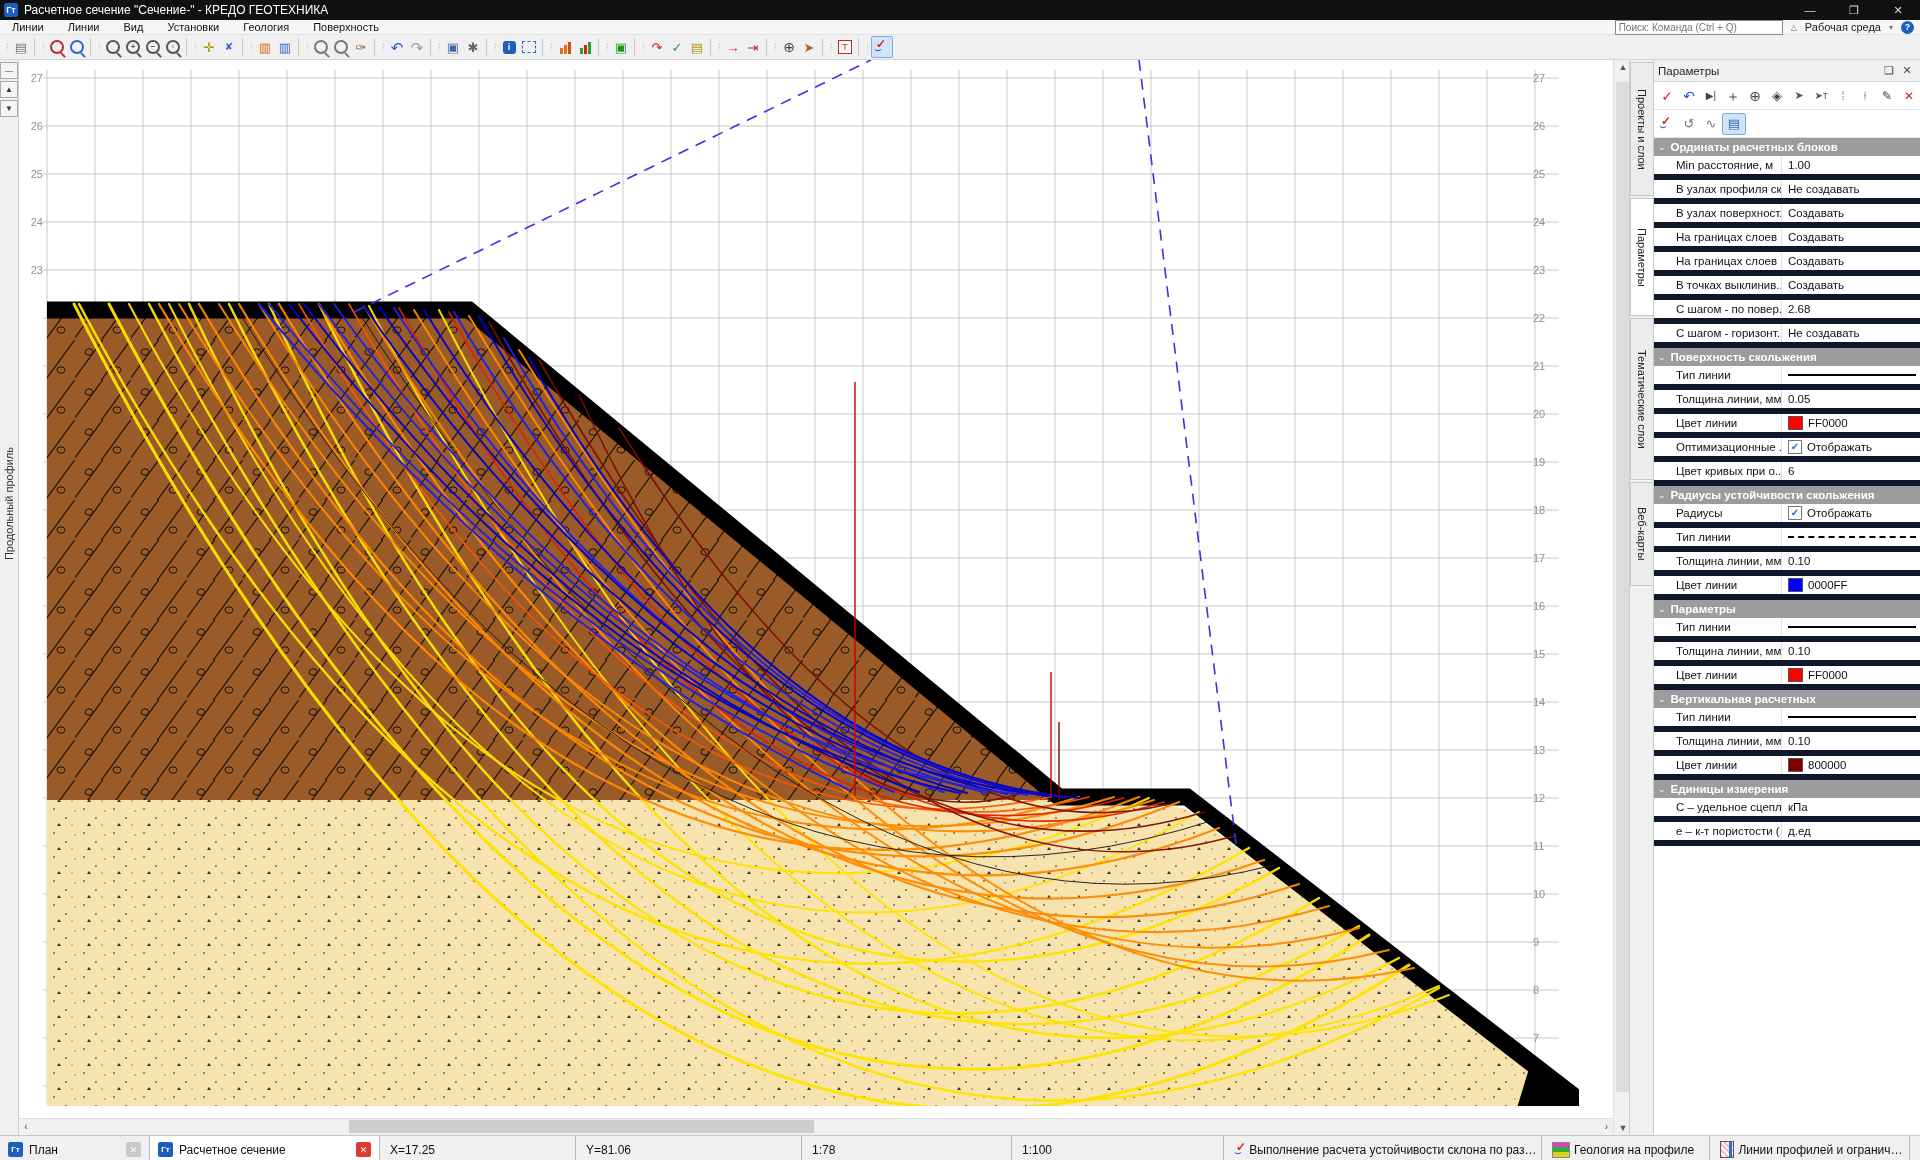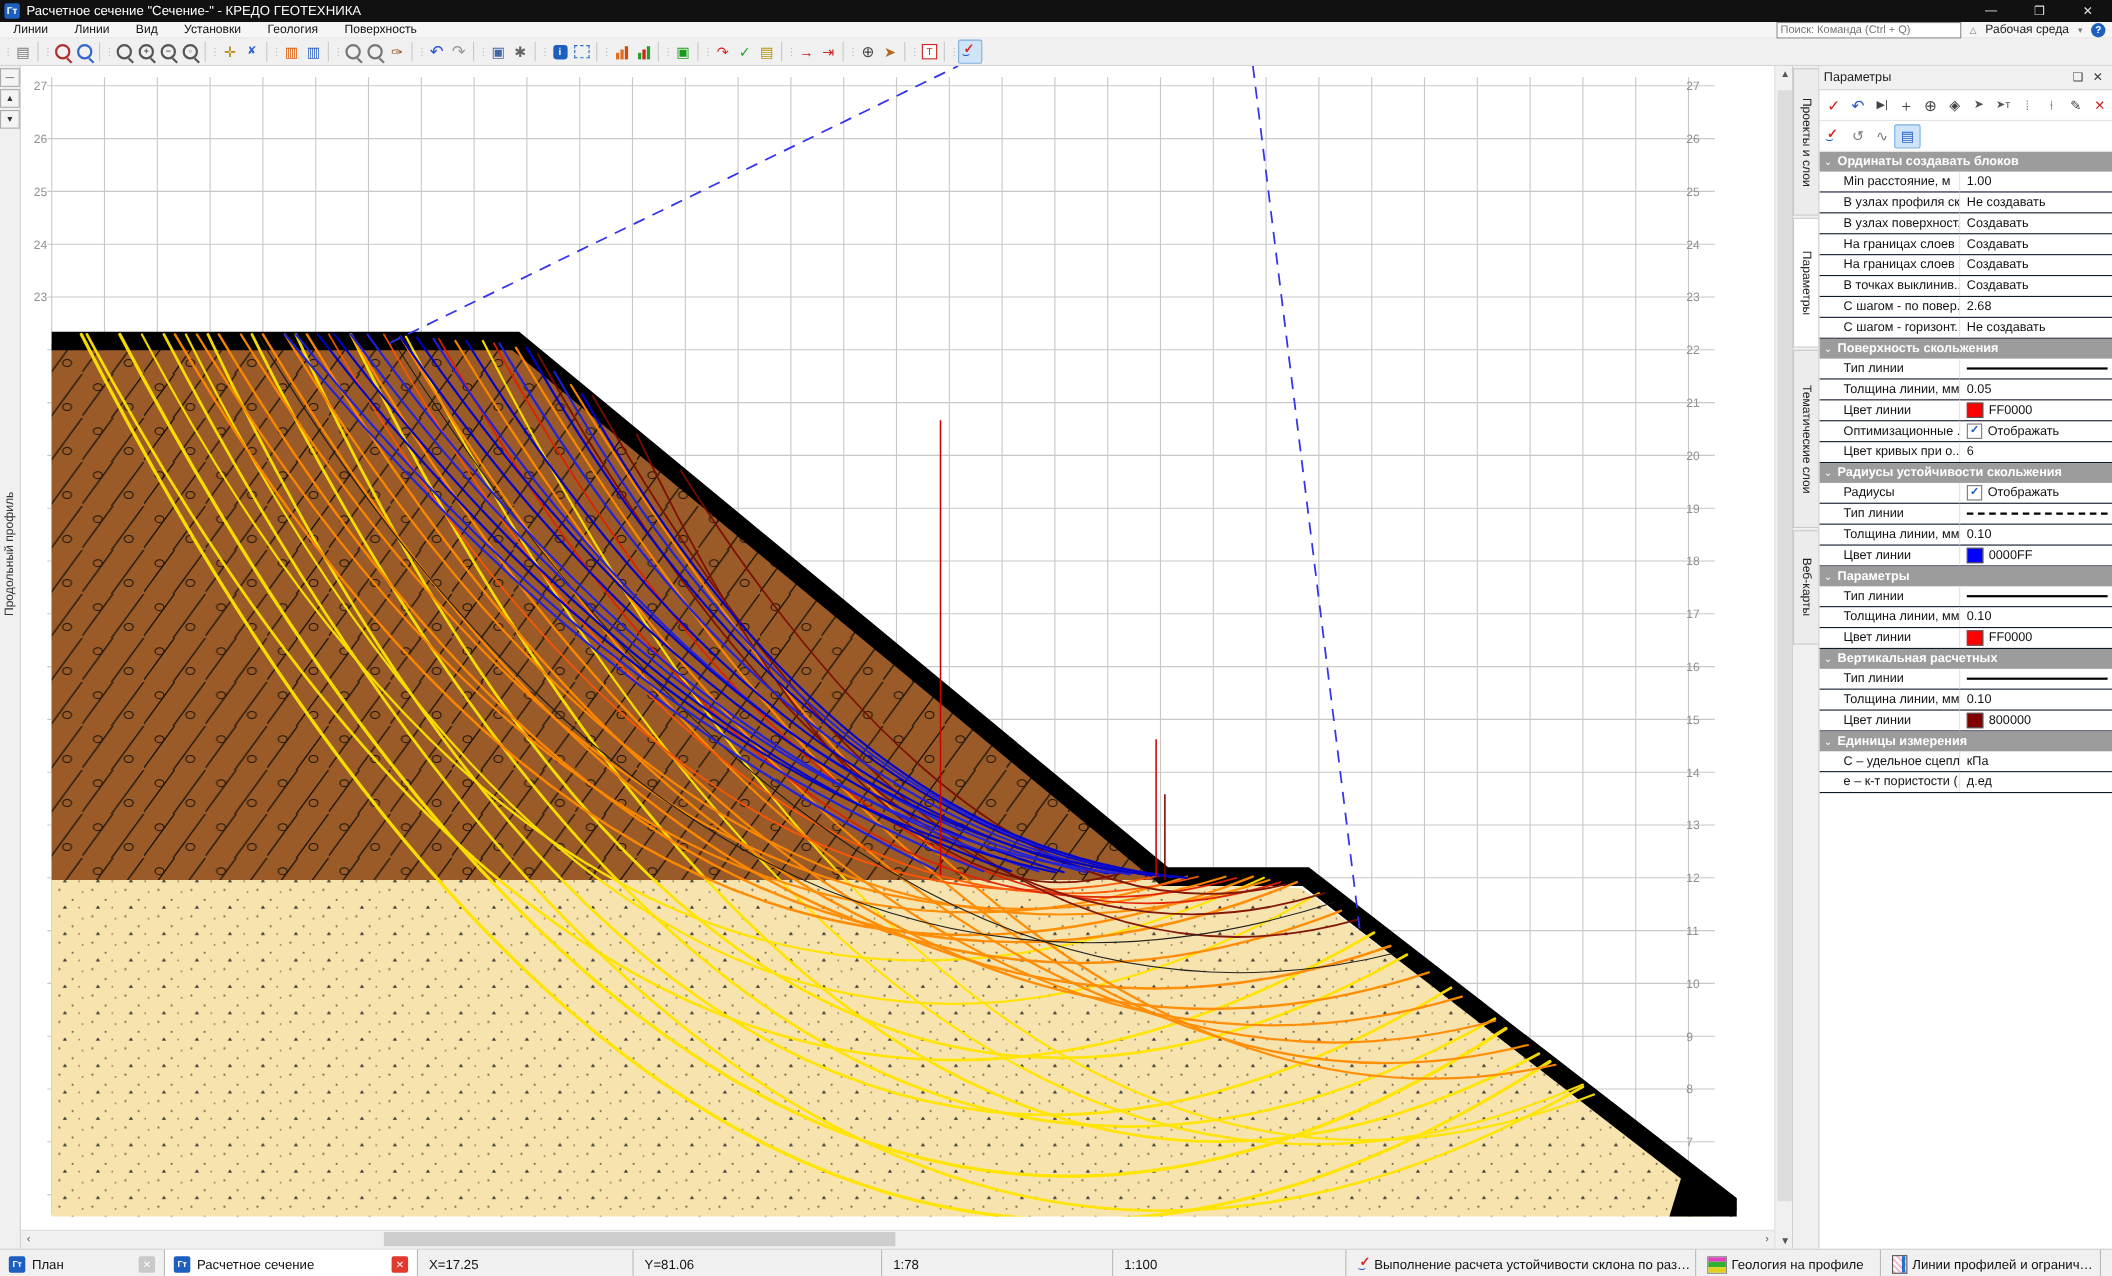--- a/index.html
+++ b/index.html
@@ -56,21 +56,21 @@
   .vtab.active{background:#fff;font-weight:normal;}
   
   .panel{flex:1;background:#fff;border-left:1px solid #c9c9c9;display:flex;flex-direction:column;font-size:11.5px;box-sizing:border-box;}
   .p-head{height:21px;background:#f0f0f0;border-bottom:1px solid #d5d5d5;display:flex;align-items:center;padding:0 4px;color:#222;}
   .p-head .ttl{flex:1;}
   .p-hbtn{width:18px;text-align:center;color:#444;font-size:11px;}
   .p-tools{height:27px;display:flex;align-items:center;border-bottom:1px solid #e3e3e3;padding-left:2px;}
   .p-tools .ticon{width:22px;}
   .sec{background:#9c9c9c;color:#fff;height:18px;display:flex;align-items:center;font-weight:bold;font-size:11.5px;padding-left:4px;gap:5px;}
   .sec .chv{font-size:9px;font-weight:normal;}
-  .prow{display:flex;height:18px;align-items:center;border-bottom:1px solid #0f172a;}
+  .prow{display:flex;height:18px;align-items:center;border-bottom:6px solid #0f172a;}
   .prow .lab{width:128px;padding-left:22px;color:#111;white-space:nowrap;overflow:hidden;border-right:1px solid #e3e3e3;height:100%;display:flex;align-items:center;box-sizing:border-box;}
   .prow .val{flex:1;padding-left:6px;display:flex;align-items:center;gap:5px;height:100%;color:#111;}
   .swatch{width:13px;height:12px;border:1px solid #555;}
   .cbx{width:12px;height:12px;border:1px solid #777;background:#fff;color:#1d5fbf;font-size:10px;line-height:11px;text-align:center;font-weight:bold;}
   .lsample{flex:1;margin-right:4px;border-top:2px solid #000;}
   .lsample.dashed{border-top:2px dashed #000;border-image:none;border-top-style:dashed;}
   
   .statusbar{height:27px;background:#f0f0f0;border-top:1px solid #c9c9c9;display:flex;align-items:stretch;font-size:12px;color:#111;}
   .scell{border-right:1px solid #b9b9b9;display:flex;align-items:center;padding-left:10px;box-sizing:border-box;gap:4px;white-space:nowrap;overflow:hidden;}
   .stab{display:flex;align-items:center;gap:6px;padding:0 8px;border-right:1px solid #b9b9b9;box-sizing:border-box;}
@@ -513,21 +513,21 @@
         <div class="ticon">
           <span class="g" style="color: rgb(119, 119, 119); font-size: 13px;">∿</span>
         </div>
         <div class="ticon active">
           <span class="g" style="color: rgb(51, 102, 204);">▤</span>
         </div>
       </div>
     <div id="p-sections" style="flex:1;overflow:hidden;">
         <div class="sec">
           <span class="chv">⌄</span>
-          <span>Ординаты создавать блоков</span>
+          <span>Ординаты расчетных блоков</span>
         </div>
         <div class="prow">
           <div class="lab">Min расстояние, м</div>
           <div class="val">1.00</div>
         </div>
         <div class="prow">
           <div class="lab">В узлах профиля ск...</div>
           <div class="val">Не создавать</div>
         </div>
         <div class="prow">

